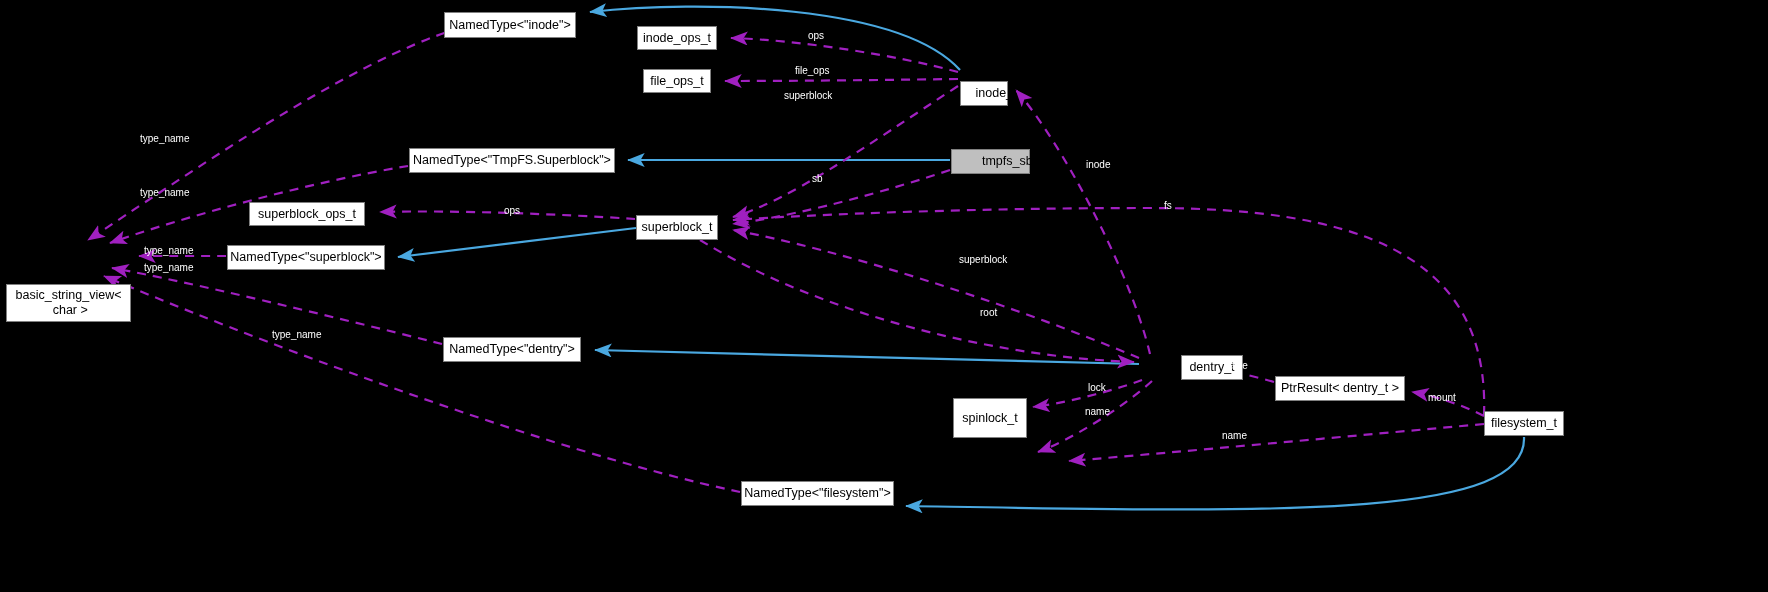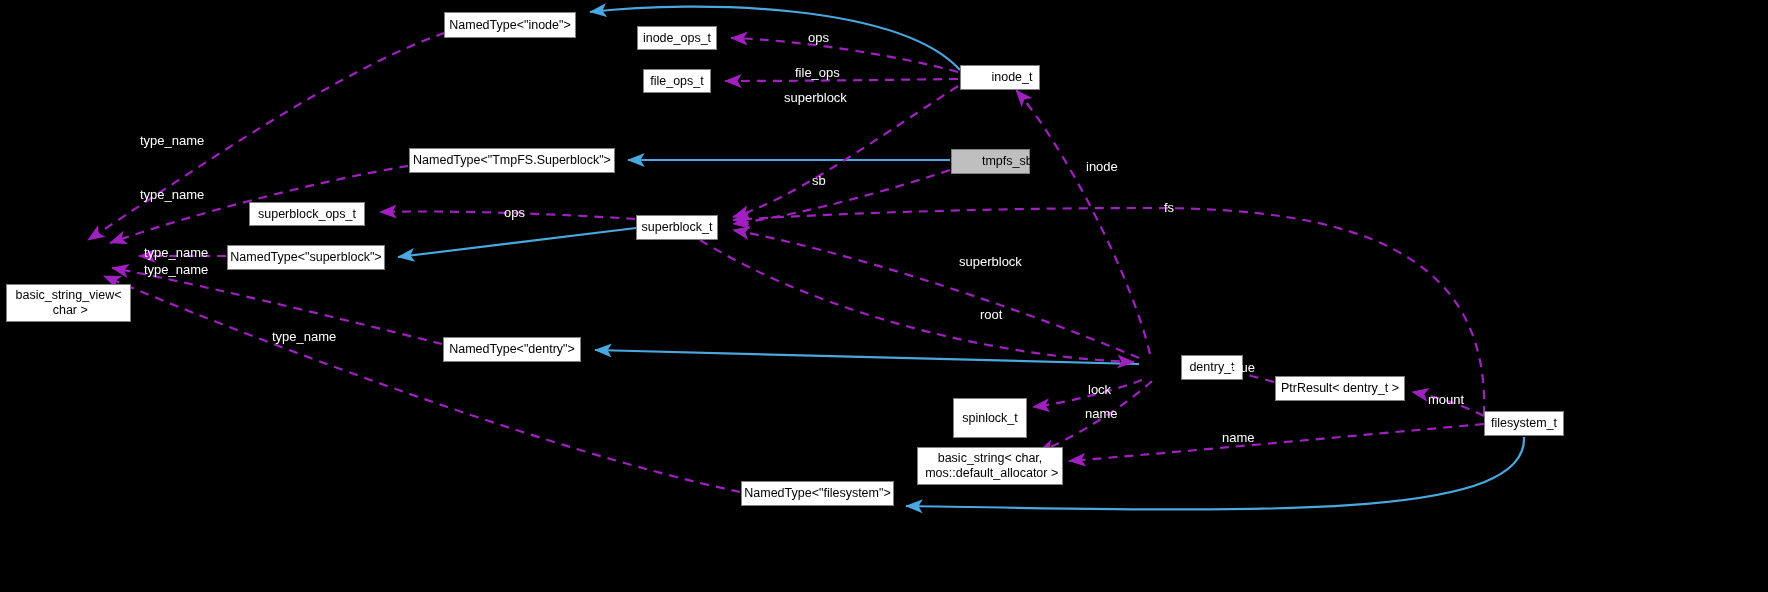--- a/index.html
+++ b/index.html
@@ -38,21 +38,21 @@
     letter-spacing: 0px;
   }
   .node.highlight {
     background: #bfbfbf;
     color: #000000;
   }
   .edge-label {
     position: absolute;
     color: #ffffff;
     font-family: "Liberation Sans", sans-serif;
-    font-size: 13px;
+    font-size: 10px;
     white-space: pre;
     line-height: 1;
     background: transparent;
   }
 </style>
 </head>
 <body>
 
 <div id="canvas">
 
@@ -93,35 +93,33 @@
       <path d="M 408,166 C 310,182 180,218 110,243"></path>
       <path d="M 226,256 C 200,256 170,256 139,256"></path>
       <path d="M 442,344 C 330,316 190,282 112,268"></path>
       <path d="M 740,492 C 540,450 230,330 104,276"></path>
     </g>
   </svg>
 
   <div class="node" style="left: 444px; top: 12px; width: 132px; height: 26px;">NamedType&lt;"inode"&gt;</div>
   <div class="node" style="left: 637px; top: 26px; width: 80px; height: 24px;">inode_ops_t</div>
   <div class="node" style="left: 643px; top: 69px; width: 68px; height: 24px;">file_ops_t</div>
-  <div class="node" style="left: 960px; top: 65px; width: 80px; height: 25px; padding-left: 24px;">inode_t</div>
+  <div class="node" style="left: 960px; top: 81px; width: 48px; height: 25px; padding-left: 24px;">inode_t</div>
   <div class="node" style="left: 409px; top: 148px; width: 206px; height: 25px;">NamedType&lt;"TmpFS.Superblock"&gt;</div>
   <div class="node highlight" style="left: 951px; top: 149px; width: 79px; height: 25px; padding-left: 44px;">tmpfs_sb_t</div>
   <div class="node" style="left: 249px; top: 202px; width: 116px; height: 24px;">superblock_ops_t</div>
   <div class="node" style="left: 636px; top: 215px; width: 82px; height: 25px;">superblock_t</div>
   <div class="node" style="left: 6px; top: 243px; width: 125px; height: 38px; margin-top: 41px;">basic_string_view&lt;
  char &gt;</div>
   <div class="node" style="left: 227px; top: 245px; width: 158px; height: 25px;">NamedType&lt;"superblock"&gt;</div>
   <div class="node" style="left: 443px; top: 337px; width: 138px; height: 25px;">NamedType&lt;"dentry"&gt;</div>
   <div class="node" style="left: 1140px; top: 355px; width: 62px; height: 25px; margin-left: 41px;">dentry_t</div>
   <div class="node" style="left: 1275px; top: 376px; width: 130px; height: 25px;">PtrResult&lt; dentry_t &gt;</div>
   <div class="node" style="left: 953px; top: 398px; width: 74px; height: 40px;">spinlock_t</div>
   <div class="node" style="left: 1484px; top: 411px; width: 80px; height: 25px;">filesystem_t</div>
-  <div class="node" style="left: 917px; top: 447px; width: 146px; height: 38px;">basic_string&lt; char,
- mos::default_allocator &gt;</div>
   <div class="node" style="left: 741px; top: 481px; width: 153px; height: 25px;">NamedType&lt;"filesystem"&gt;</div>
 
   <div class="edge-label" style="left: 808px; top: 31px;">ops</div>
   <div class="edge-label" style="left: 795px; top: 66px;">file_ops</div>
   <div class="edge-label" style="left: 784px; top: 91px;">superblock</div>
   <div class="edge-label" style="left: 140px; top: 134px;">type_name</div>
   <div class="edge-label" style="left: 140px; top: 188px;">type_name</div>
   <div class="edge-label" style="left: 812px; top: 174px;">sb</div>
   <div class="edge-label" style="left: 504px; top: 206px;">ops</div>
   <div class="edge-label" style="left: 1164px; top: 201px;">fs</div>

